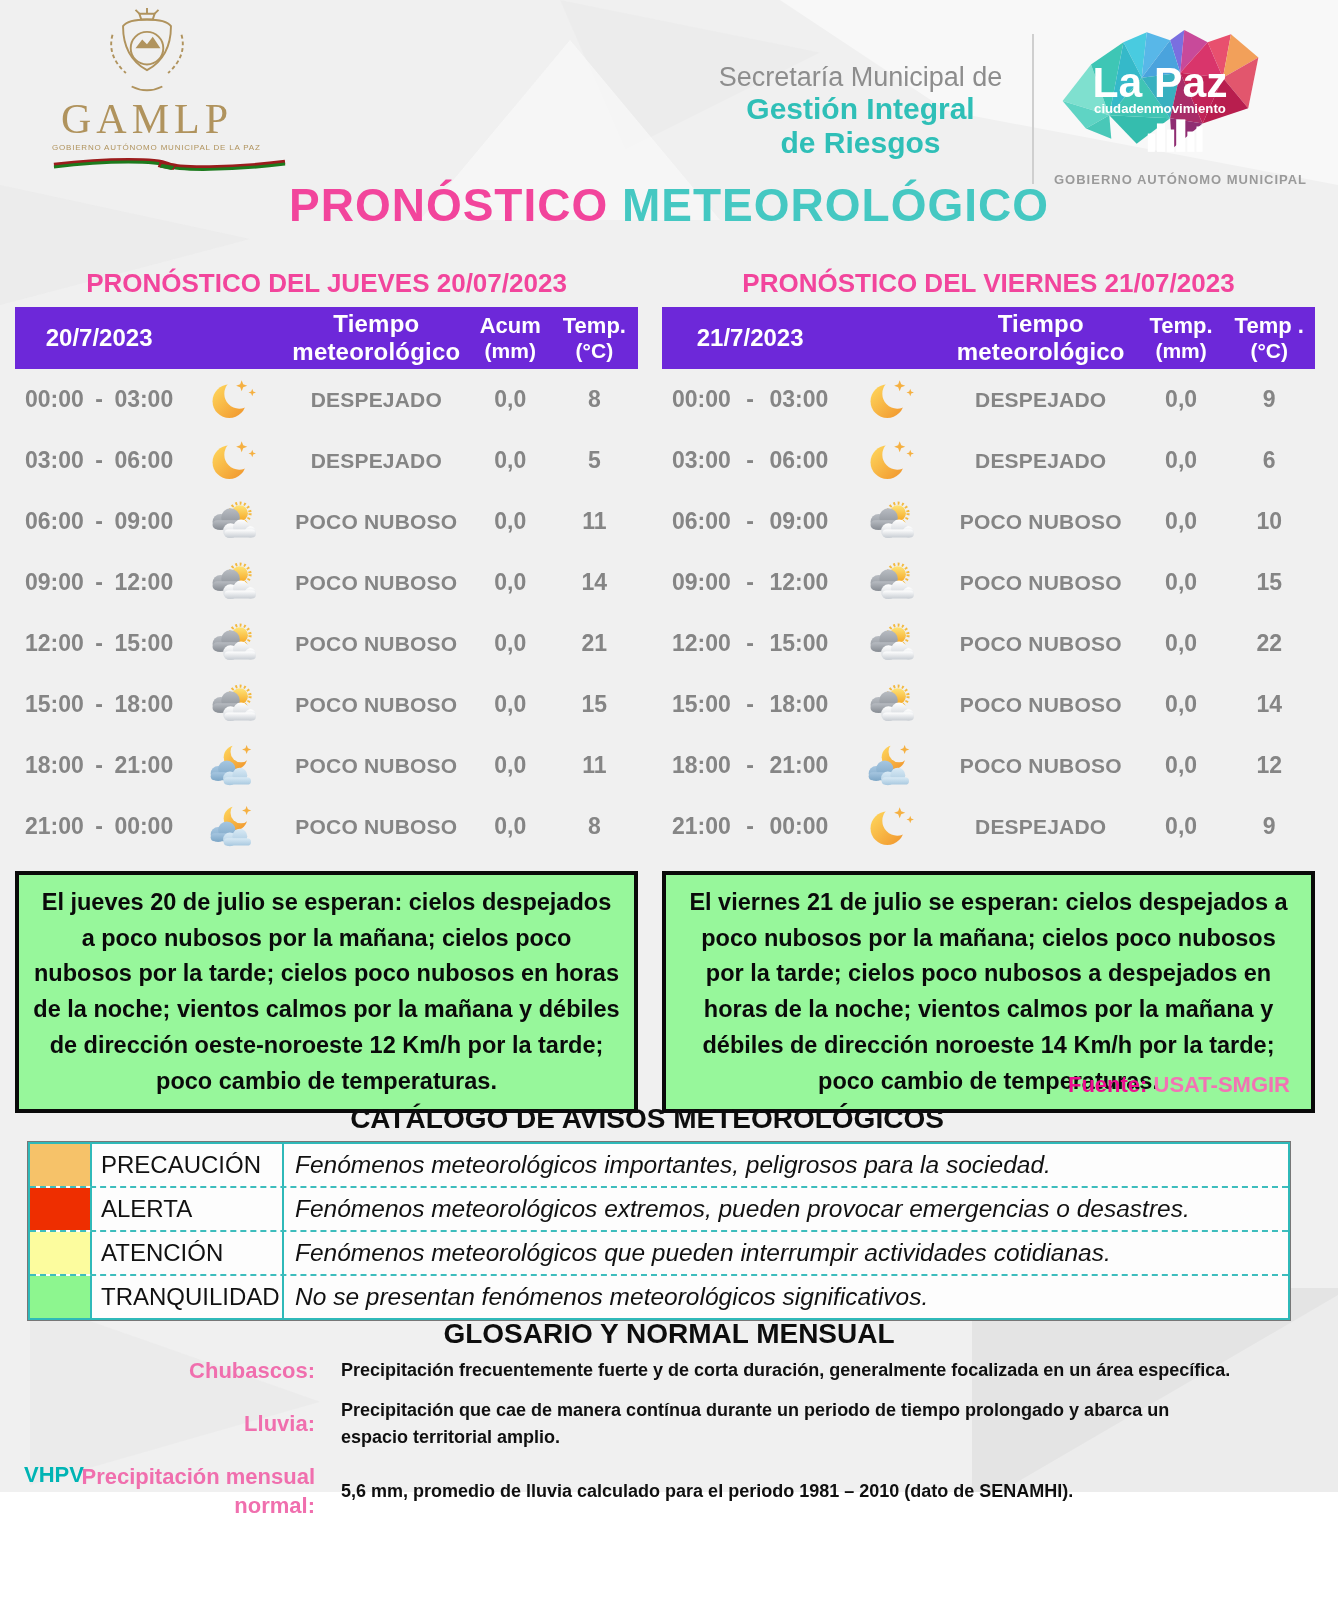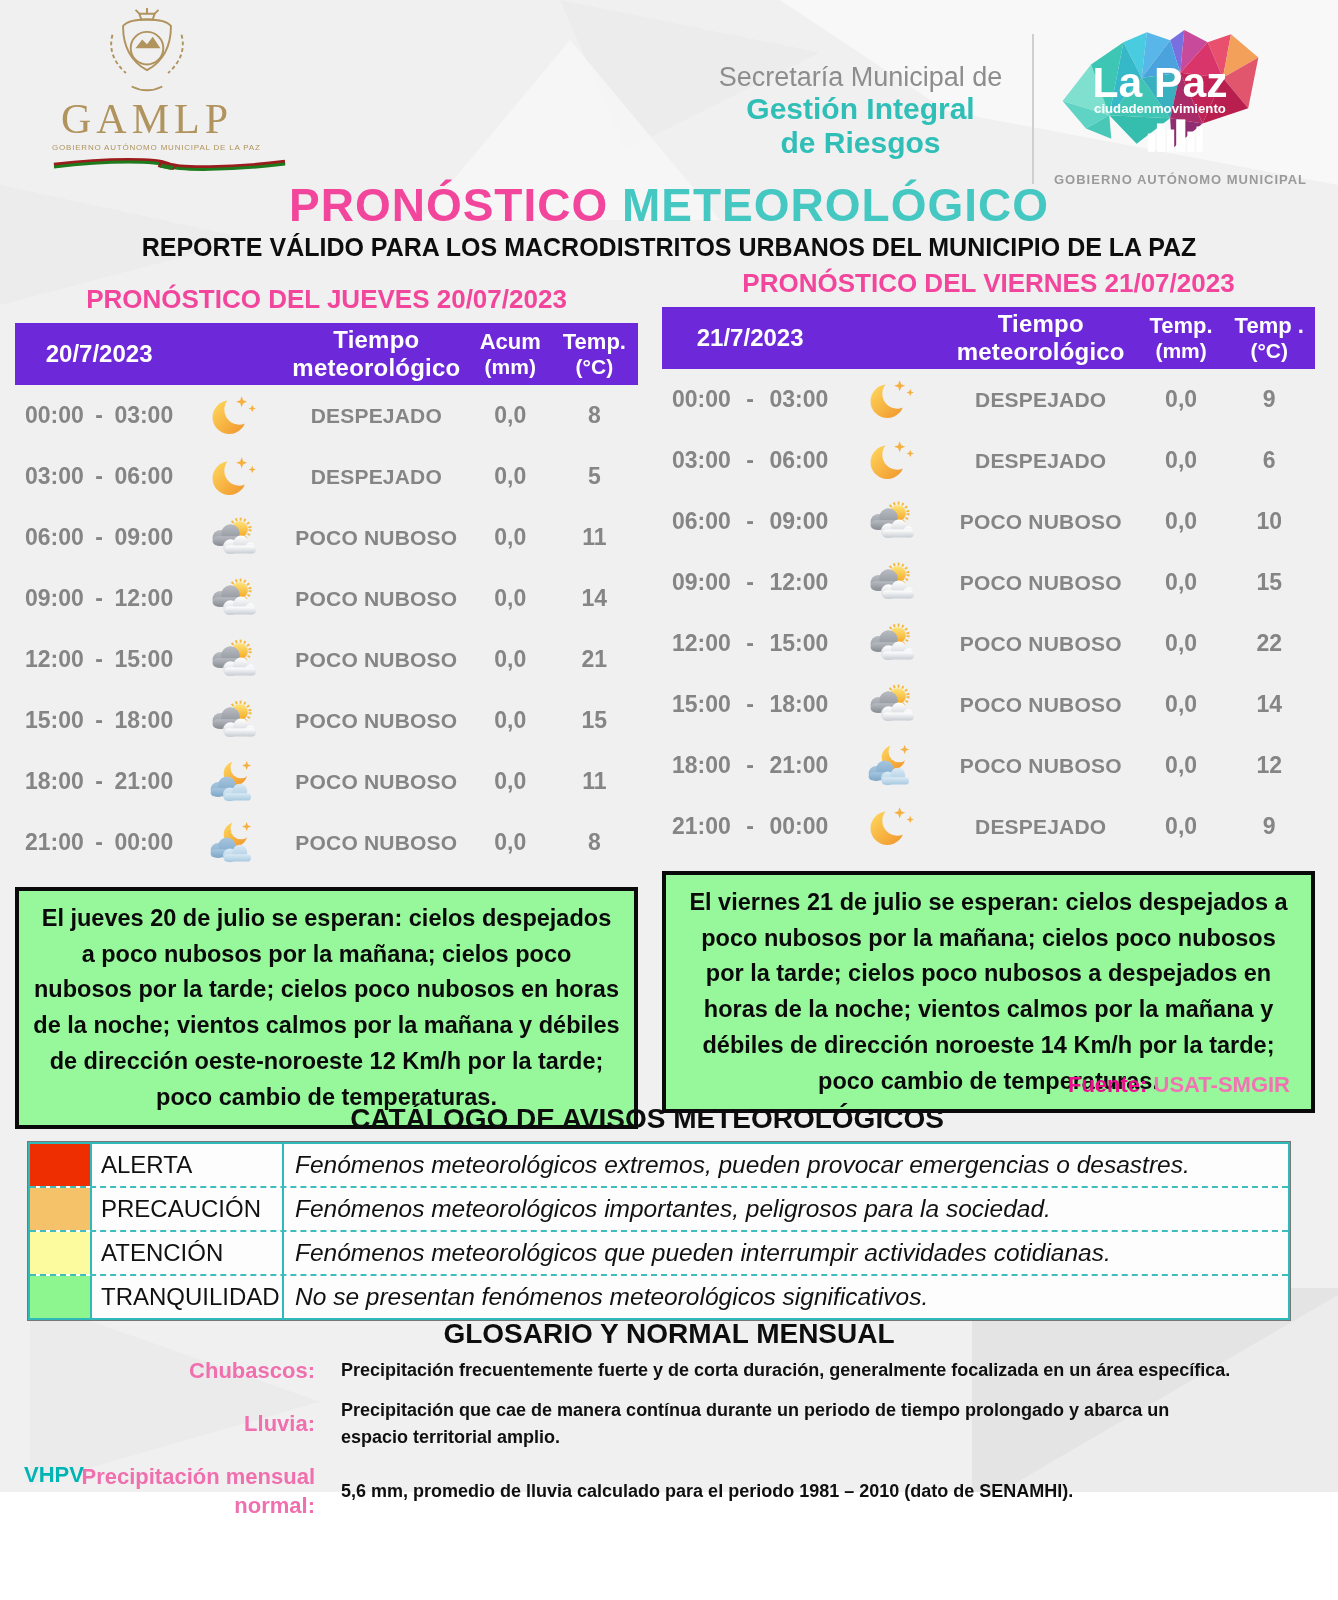--- a/index.html
+++ b/index.html
@@ -31,21 +31,21 @@
 
   
   .main-title{position:absolute;left:0;top:182px;width:1338px;text-align:center;font-size:46px;font-weight:800;letter-spacing:1px;line-height:1;}
   .main-title .t1{color:#f2459c;}
   .main-title .t2{color:#45c8c2;}
   .subtitle{position:absolute;left:0;top:233px;width:1338px;text-align:center;font-size:25px;font-weight:800;color:#0d0d0d;}
 
   
   .forecast{position:absolute;left:15px;top:268px;width:1300px;display:flex;gap:24px;}
   .fcol{display:flex;flex-direction:column;}
-  .fcol.left{width:623px;margin-top:16px;}
+  .fcol.left{width:623px;}
   .fcol.right{width:653px;}
   .fheading{text-align:center;font-size:26px;font-weight:800;color:#f2459c;margin-bottom:8px;}
   .thead{display:flex;align-items:center;background:#6d28d9;color:#fff;height:62px;font-weight:800;}
   .trow{display:flex;align-items:center;height:61px;color:#858585;font-weight:700;}
   .c-date{width:27%;display:flex;justify-content:space-between;align-items:center;padding:0 10px;box-sizing:border-box;font-size:23px;}
   .c-icon{width:16%;display:flex;justify-content:center;align-items:center;}
   .c-cond{width:30%;text-align:center;font-size:21px;font-weight:800;letter-spacing:.2px;}
   .c-acum{width:13%;text-align:center;font-size:23px;}
   .c-temp{width:14%;text-align:center;font-size:23px;}
   .thead .c-date{justify-content:center;font-size:24px;}
@@ -233,21 +233,20 @@
         </g>
       </svg>
       <div class="lapaz-caption">GOBIERNO AUTÓNOMO MUNICIPAL</div>
     </div>
   </div>
 
   <div class="main-title">
     <span class="t1">PRONÓSTICO</span>
     <span class="t2">METEOROLÓGICO</span>
   </div>
-  <div class="subtitle">REPORTE VÁLIDO PARA LOS MACRODISTRITOS URBANOS DEL MUNICIPIO DE LA PAZ</div>
 
   <div class="forecast">
 
     <div class="fcol left">
       <div class="fheading">PRONÓSTICO DEL JUEVES 20/07/2023</div>
       <div class="thead">
         <div class="c-date">20/7/2023</div>
         <div class="c-icon"></div>
         <div class="c-cond">Tiempo meteorológico</div>
         <div class="c-acum"><span>Acum</span><span class="unit">(mm)</span></div>
@@ -518,28 +517,28 @@
   </div>
 
   <div class="fuente">
     <span class="flabel">Fuente:</span>
     <span class="fvalue">USAT-SMGIR</span>
   </div>
 
   <div class="catalog-title">CATÁLOGO DE AVISOS METEOROLÓGICOS</div>
   <div class="catalog">
     <div class="crow">
+      <div class="c-swatch" style="background-color: rgb(246, 194, 105);"></div>
+      <div class="c-level">PRECAUCIÓN</div>
+      <div class="c-desc">Fenómenos meteorológicos importantes, peligrosos para la sociedad.</div>
+    </div>
+    <div class="crow">
       <div class="c-swatch" style="background-color: rgb(238, 46, 0);"></div>
       <div class="c-level">ALERTA</div>
       <div class="c-desc">Fenómenos meteorológicos extremos, pueden provocar emergencias o desastres.</div>
-    </div>
-    <div class="crow">
-      <div class="c-swatch" style="background-color: rgb(246, 194, 105);"></div>
-      <div class="c-level">PRECAUCIÓN</div>
-      <div class="c-desc">Fenómenos meteorológicos importantes, peligrosos para la sociedad.</div>
     </div>
     <div class="crow">
       <div class="c-swatch" style="background-color: rgb(252, 252, 158);"></div>
       <div class="c-level">ATENCIÓN</div>
       <div class="c-desc">Fenómenos meteorológicos que pueden interrumpir actividades cotidianas.</div>
     </div>
     <div class="crow">
       <div class="c-swatch" style="background-color: rgb(141, 246, 143);"></div>
       <div class="c-level">TRANQUILIDAD</div>
       <div class="c-desc">No se presentan fenómenos meteorológicos significativos.</div>

